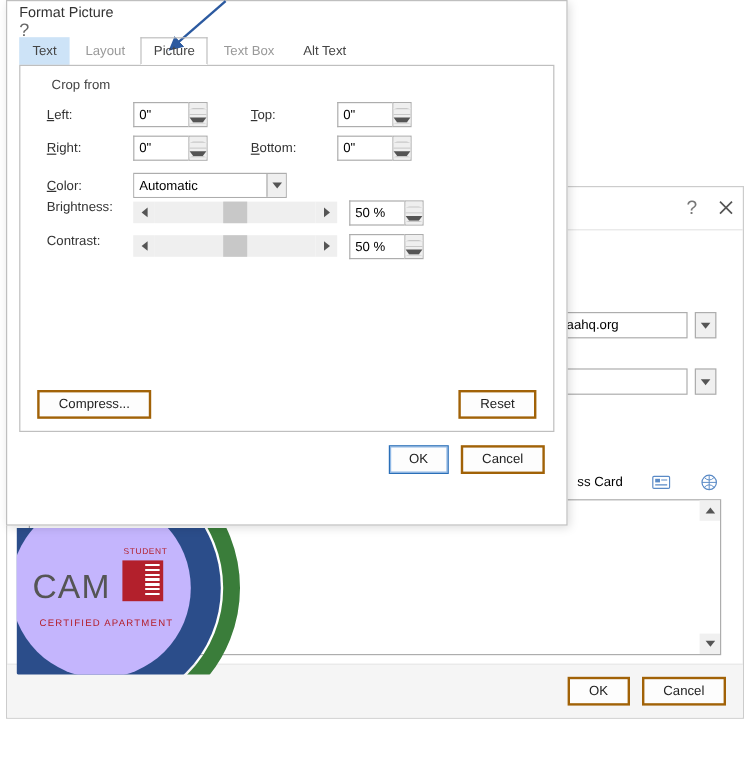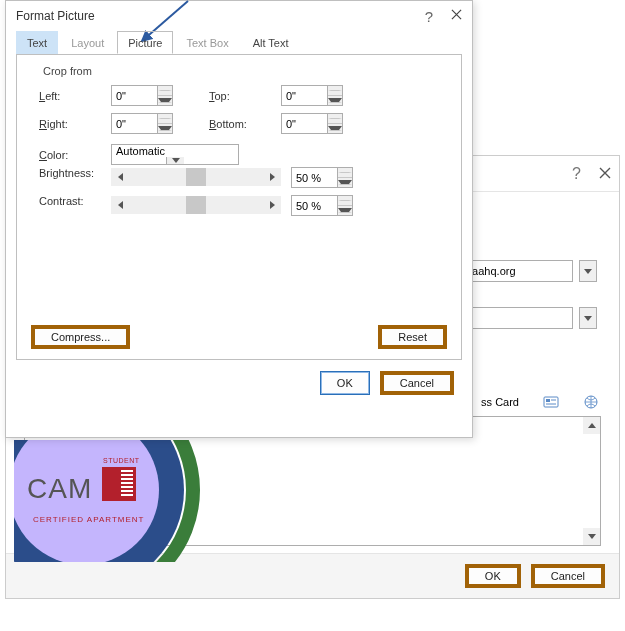--- a/index.html
+++ b/index.html
@@ -123,21 +123,21 @@
     display: flex;
     align-items: center;
     justify-content: flex-end;
     gap: 10px;
     padding: 0 14px;
     background: #f5f5f5;
   }
   .btn {
     height: 24px;
     padding: 0 16px;
-    border: 4px solid #a16207;
+    border: 2px solid #a16207;
     background: #fdfdfd;
     font-size: 11px;
     color: #222;
     display: inline-flex;
     align-items: center;
     justify-content: center;
     cursor: default;
   }
   .btn.primary {
     border: 1px solid #2a6fb8;
@@ -237,24 +237,24 @@
     top: 0;
     width: 468px;
     height: 438px;
     background: #fff;
     border: 1px solid #bfbfbf;
     box-shadow: 2px 2px 8px rgba(0,0,0,0.15);
   }
   .front-titlebar {
     height: 30px;
     display: flex;
-    align-items: center;
     padding: 2px 10px;
     font-size: 12px;
     color: #333;
+    flex-direction: column;
   }
   .front-titlebar .spacer { flex: 1; }
   .front-titlebar .help { font-size: 15px; color: #666; margin-right: 18px; }
   .front-titlebar .close svg { width: 11px; height: 11px; }
 
   
   .arrow-anno {
     position: absolute;
     left: 120px;
     top: -2px;
@@ -361,21 +361,20 @@
     padding-left: 8px;
   }
   .crop-grid .row { margin-bottom: 0; }
 
   .select {
     display: flex;
     align-items: center;
     border: 1px solid #adadad;
     height: 21px;
     width: 128px;
-    flex-direction: column;
   }
   .select input {
     border: none;
     height: 100%;
     width: 100%;
     padding: 0 4px;
     font-size: 11px;
   }
   .select .dd {
     width: 18px;

